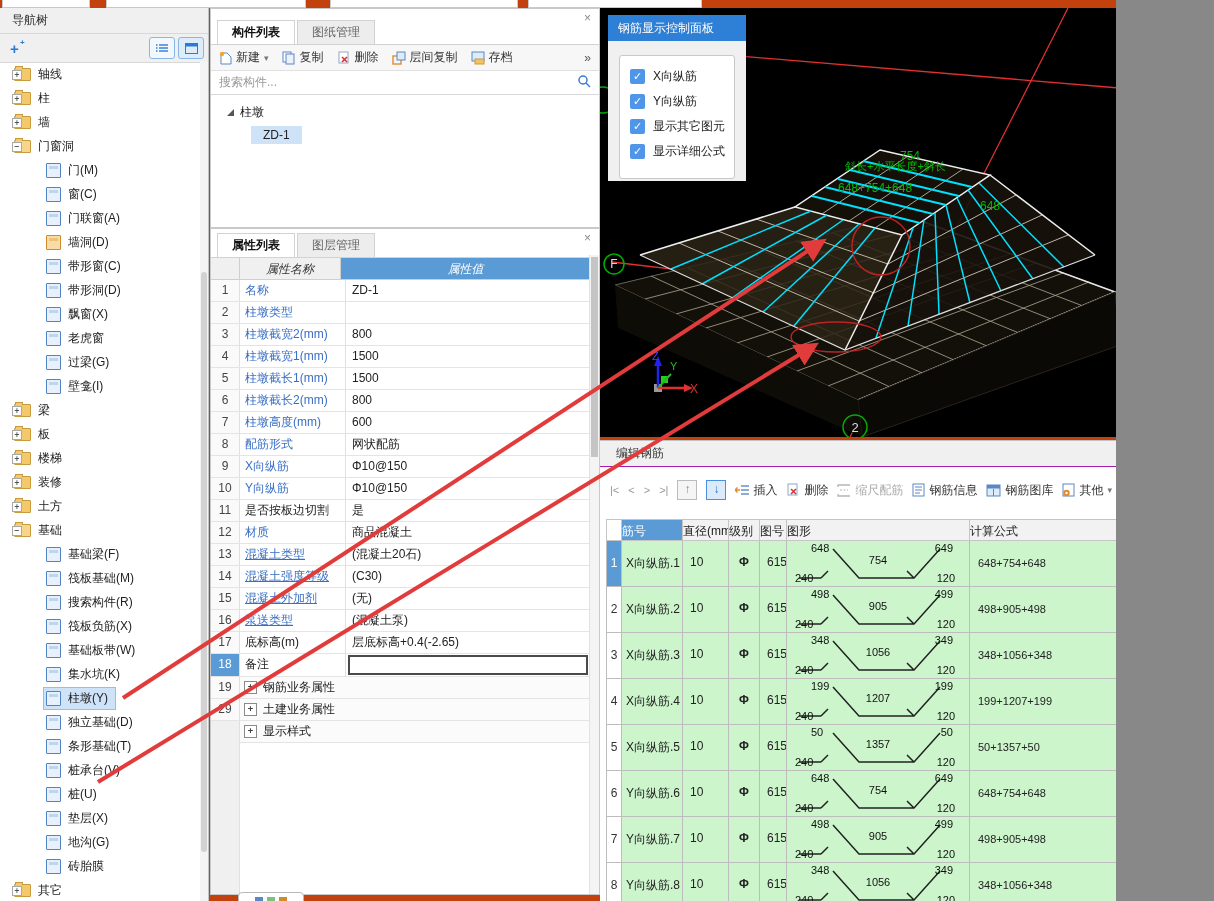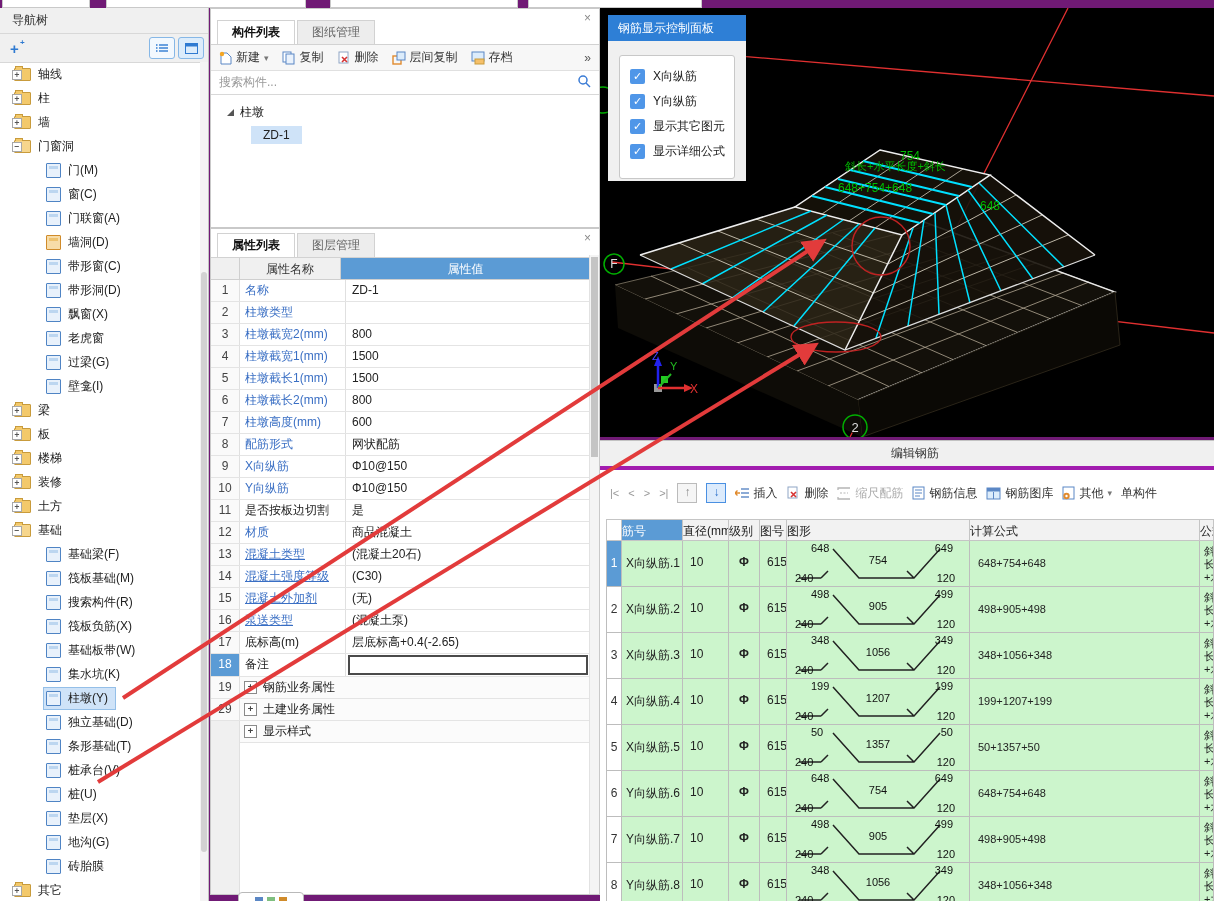--- a/index.html
+++ b/index.html
@@ -1,16 +1,16 @@
 <!DOCTYPE html>
 <html><head>
 <meta charset="utf-8">
 <style>
   html,body{margin:0;padding:0;background:#888;}
-  #root{position:relative;width:1214px;height:901px;background:#701a75;overflow:hidden;
+  #root{position:relative;width:1116px;height:901px;background:#c2410c;overflow:hidden;
         font-family:"Liberation Sans","DejaVu Sans",sans-serif;font-size:12px;color:#222;}
   .abs{position:absolute;}
   
   .stub{position:absolute;top:0;height:7px;background:#fff;border:1px solid #c9c9c9;border-top:none;}
   
   #sidebar{left:0;top:8px;width:208px;height:893px;background:#fff;border-right:1px solid #c2c2c2;}
   .s-header{height:25px;line-height:25px;background:#f0f0f0;border-bottom:1px solid #d8d8d8;padding-left:12px;color:#333;}
   .s-toolbar{height:28px;background:#f0f0f0;border-bottom:1px solid #d8d8d8;display:flex;align-items:center;padding:0 4px;}
   .addicon{color:#2f7ad1;font-weight:bold;font-size:15px;margin-left:6px;position:relative;}
   .addicon::after{content:"+";position:absolute;font-size:8px;top:-2px;right:-6px;color:#2f7ad1;}
@@ -48,21 +48,21 @@
   .more{margin-left:auto;color:#555;}
   .search{height:23px;border-bottom:1px solid #d8d8d8;display:flex;align-items:center;padding:0 8px;color:#9a9a9a;}
   .search .mag{margin-left:auto;}
   .ctree{padding-top:6px;}
   .cgroup{display:flex;align-items:center;gap:6px;padding:3px 0 3px 16px;color:#222;}
   .tri{width:0;height:0;border-left:7px solid transparent;border-bottom:7px solid #555;}
   .cleaf{margin:2px 0 0 40px;display:inline-block;background:#cfe3f8;padding:2px 12px;}
   
   #panel-props{left:210px;top:228px;width:388px;height:665px;background:#fff;border:1px solid #c9c9c9;}
   #panel-props .tabs{margin-top:4px;border-bottom:1px solid #d2d2d2;}
-  .phead{display:flex;height:22px;line-height:22px;}
+  .phead{display:flex;height:22px;line-height:22px;font-style:italic;}
   .phead .hno{width:28px;background:#f0f0f0;border-right:1px solid #cfcfcf;border-bottom:1px solid #cfcfcf;}
   .phead .hname{width:100px;background:#f0f0f0;text-align:center;border-right:1px solid #cfcfcf;border-bottom:1px solid #cfcfcf;color:#333;}
   .phead .hval{flex:1;background:#5b9bd5;color:#fff;text-align:center;border-bottom:1px solid #cfcfcf;margin-right:9px;}
   .prow{display:flex;height:21px;line-height:21px;border-bottom:1px solid #e4e4e4;}
   .pno{width:28px;text-align:center;color:#444;background:#fafafa;border-right:1px solid #e0e0e0;flex:none;}
   .pname{width:100px;padding-left:5px;border-right:1px solid #e0e0e0;flex:none;white-space:nowrap;overflow:hidden;}
   .pname.blue{color:#3a6fc4;}
   .pname.und{text-decoration:underline;}
   .pval{flex:1;padding-left:6px;white-space:nowrap;overflow:hidden;margin-right:9px;}
   .prow.editing .pno{background:#5b9bd5;color:#fff;}
@@ -78,21 +78,21 @@
   #view3d{left:600px;top:8px;width:614px;height:429px;background:#000;overflow:hidden;}
   #view3d svg.scene{position:absolute;left:0;top:0;}
   .ctrlpanel{position:absolute;left:8px;top:7px;width:138px;height:166px;background:#f0f0f0;box-shadow:0 1px 4px rgba(0,0,0,.5);z-index:5;}
   .cp-head{height:26px;line-height:26px;background:#2e7fd6;color:#fff;padding-left:10px;font-size:12px;}
   .cp-box{position:absolute;left:11px;top:40px;width:114px;height:114px;background:#fff;border:1px solid #c8c8c8;border-radius:3px;padding-top:8px;}
   .cbrow{display:flex;align-items:center;gap:8px;height:25px;padding-left:10px;}
   .cbox{width:15px;height:15px;background:#4f96e8;border-radius:2px;color:#fff;font-size:11px;line-height:15px;text-align:center;flex:none;}
   .cblabel{color:#222;}
   
   #panel-rebar{left:600px;top:440px;width:614px;height:461px;background:#fff;border-top:1px solid #c2c2c2;}
-  .r-title{height:25px;line-height:25px;background:#f0f0f0;border-bottom:4px solid #a21caf;padding-left:16px;color:#333;text-align:center;}
+  .r-title{height:25px;line-height:25px;background:#f0f0f0;border-bottom:1px solid #a21caf;padding-left:16px;color:#333;}
   .r-toolbar{height:34px;display:flex;align-items:center;gap:9px;padding:0 0 0 10px;margin-top:6px;color:#333;white-space:nowrap;overflow:hidden;}
   .nav{color:#999;font-size:11px;}
   .sqbtn{width:18px;height:18px;border:1px solid #bbb;background:#f5f5f5;text-align:center;line-height:16px;color:#888;flex:none;}
   .sqbtn.blue{border-color:#4a90e2;background:#dcebfc;color:#2a6fc9;font-weight:bold;}
   .titem2{display:inline-flex;align-items:center;gap:4px;text-align:right;}
   .titem2.disabled{color:#aaa;}
   .rtable{position:absolute;left:6px;top:78px;width:608px;}
   .rhead,.rrow{display:grid;grid-template-columns:16px 61px 46px 31px 27px 183px 230px 14px;}
   .rhead{height:22px;line-height:22px;text-align:left;color:#222;}
   .rhead > div{background:#f2f2f2;border:1px solid #c5c5c5;border-left:none;overflow:hidden;white-space:nowrap;}

